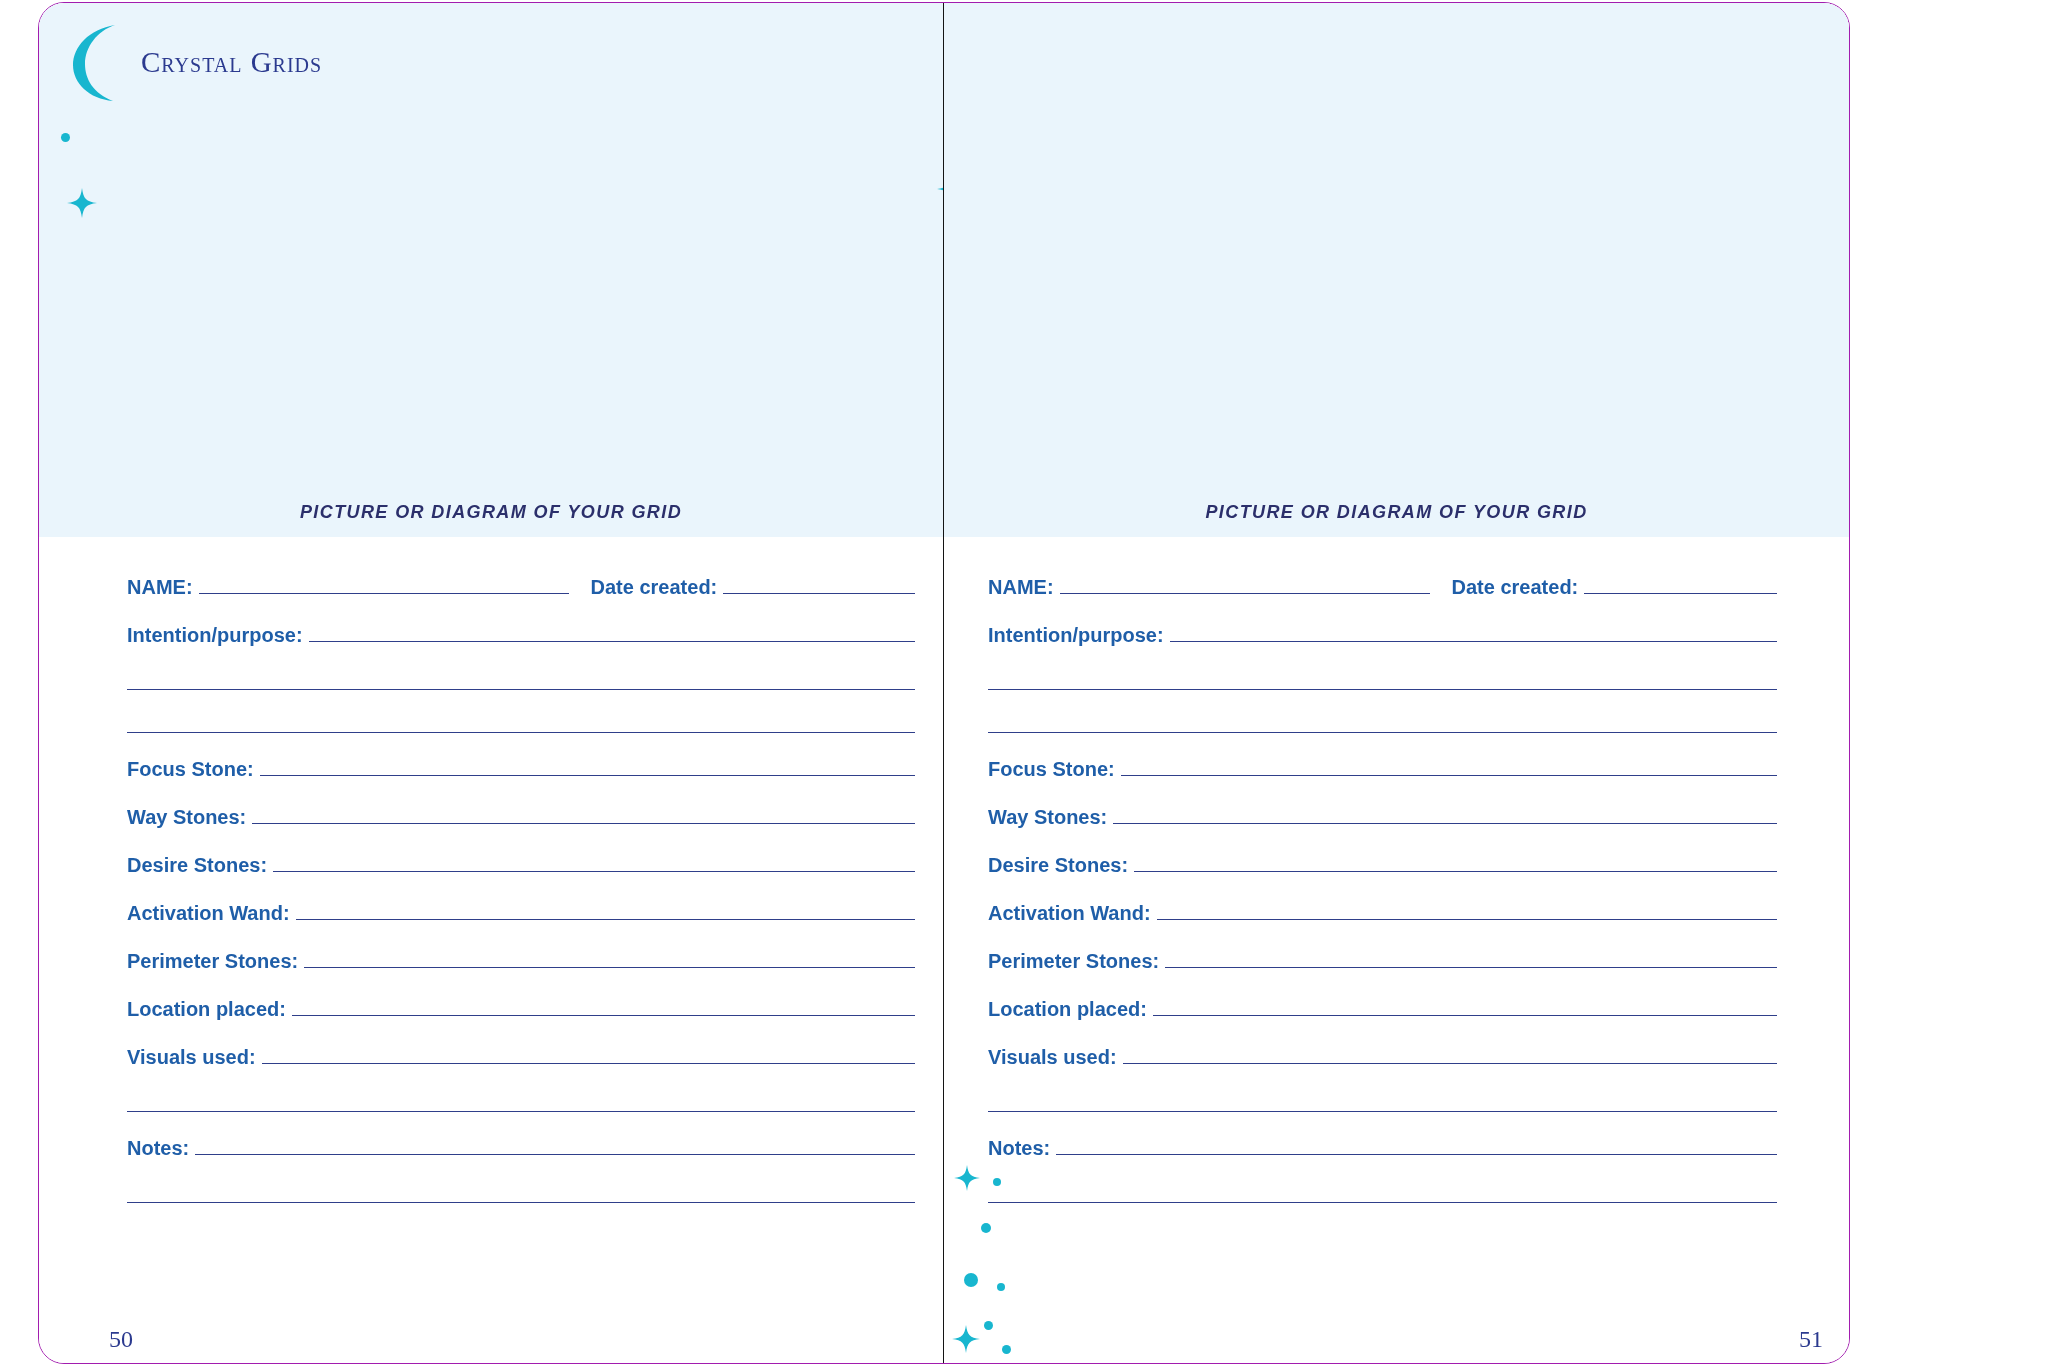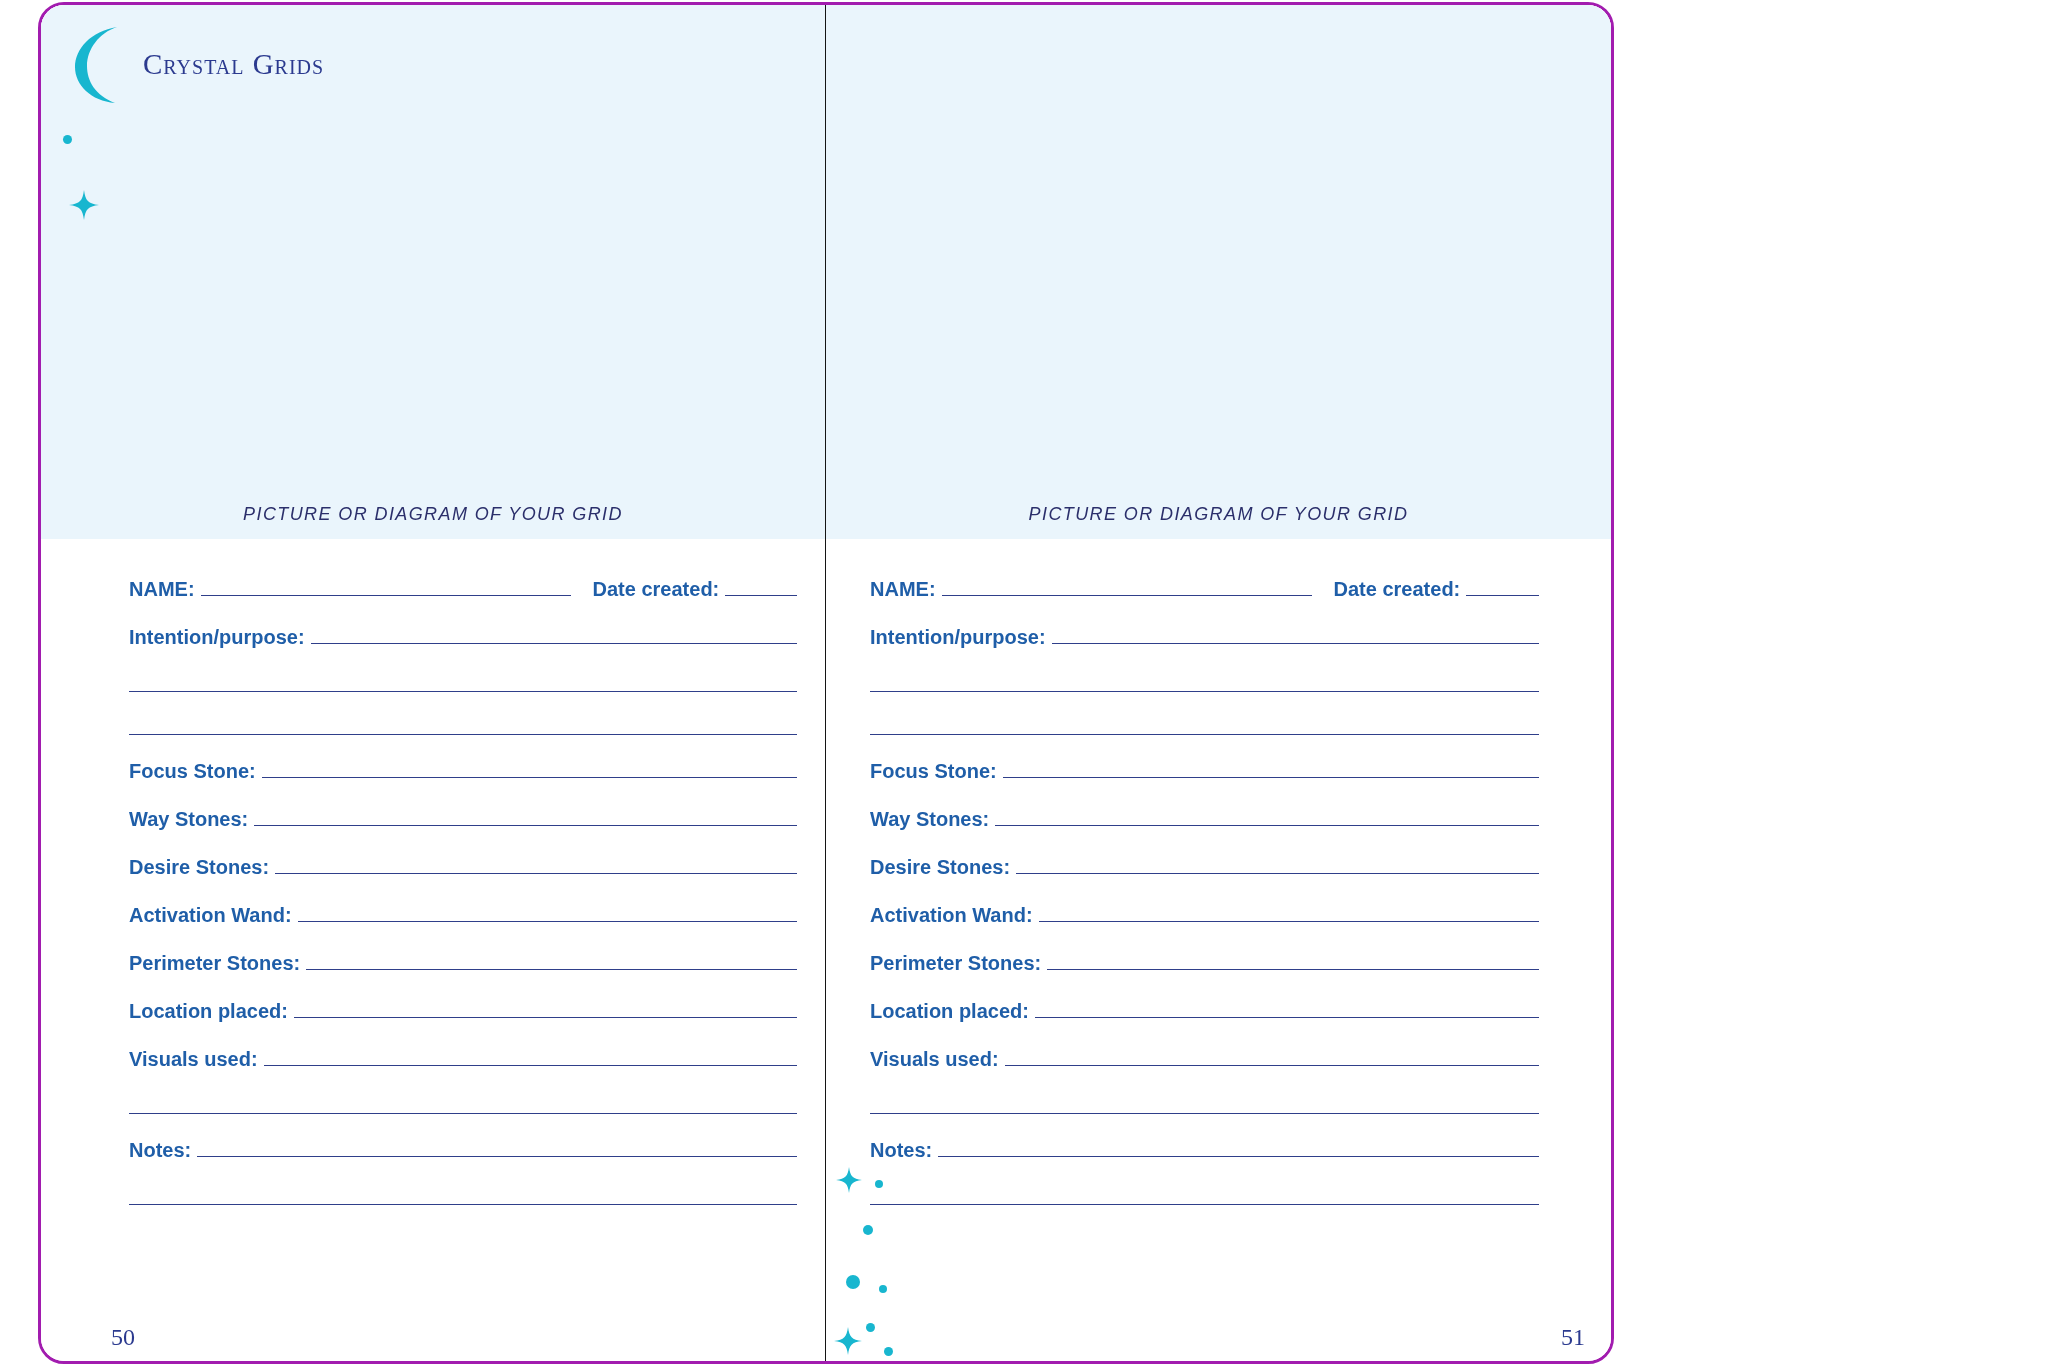--- a/index.html
+++ b/index.html
@@ -21,23 +21,23 @@
     background: #ffffff;
     box-sizing: border-box;
     display: flex;
   }
 
   
   .spread {
     position: absolute;
     left: 38px;
     top: 2px;
-    width: 1576px;
+    width: 1812px;
     height: 1362px;
-    border: 3px solid #a21caf;
+    border: 1px solid #a21caf;
     border-radius: 26px;
     background: #ffffff;
     box-sizing: border-box;
     overflow: hidden;
     display: flex;
   }
 
   .page {
     position: relative;
     width: 50%;
@@ -56,21 +56,21 @@
     overflow: hidden;
   }
 
   .panel-caption {
     position: absolute;
     left: 0;
     right: 0;
     bottom: 14px;
     text-align: center;
     font-style: italic;
-    font-weight: normal;
+    font-weight: bold;
     letter-spacing: 1.4px;
     font-size: 18px;
     color: #2b2f6b;
     font-family: "Liberation Sans", sans-serif;
   }
 
   
   .page-header {
     position: absolute;
     left: 20px;

